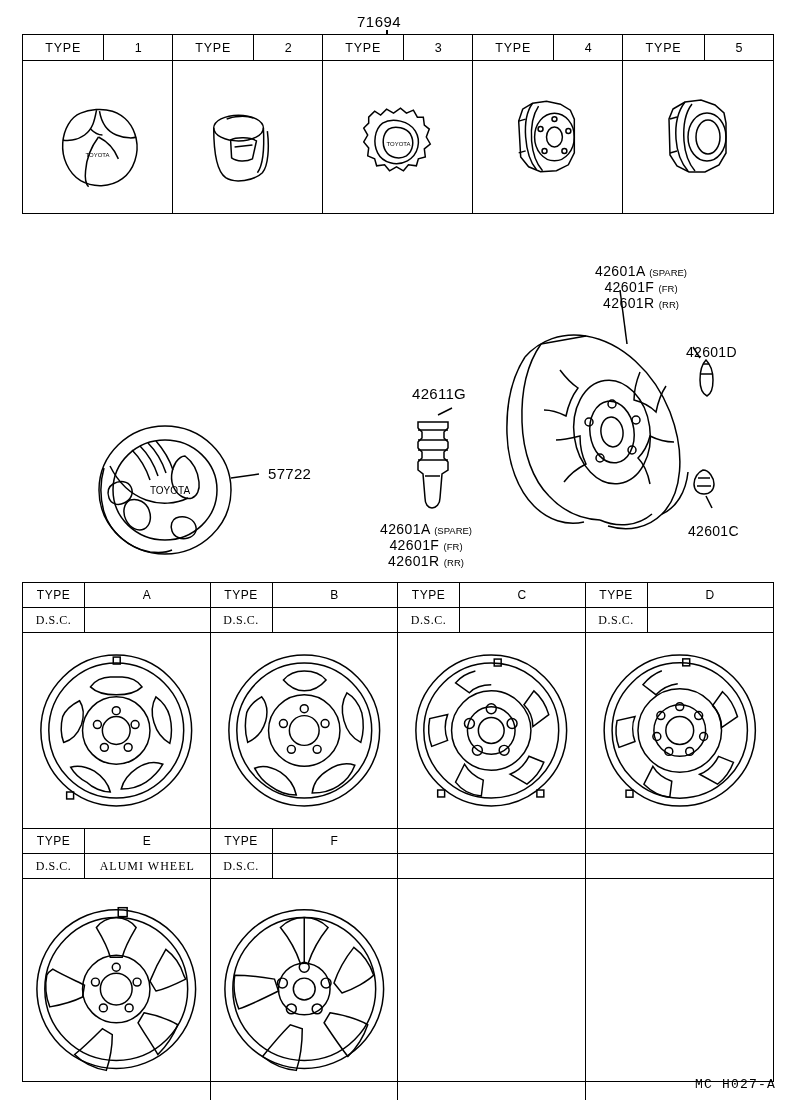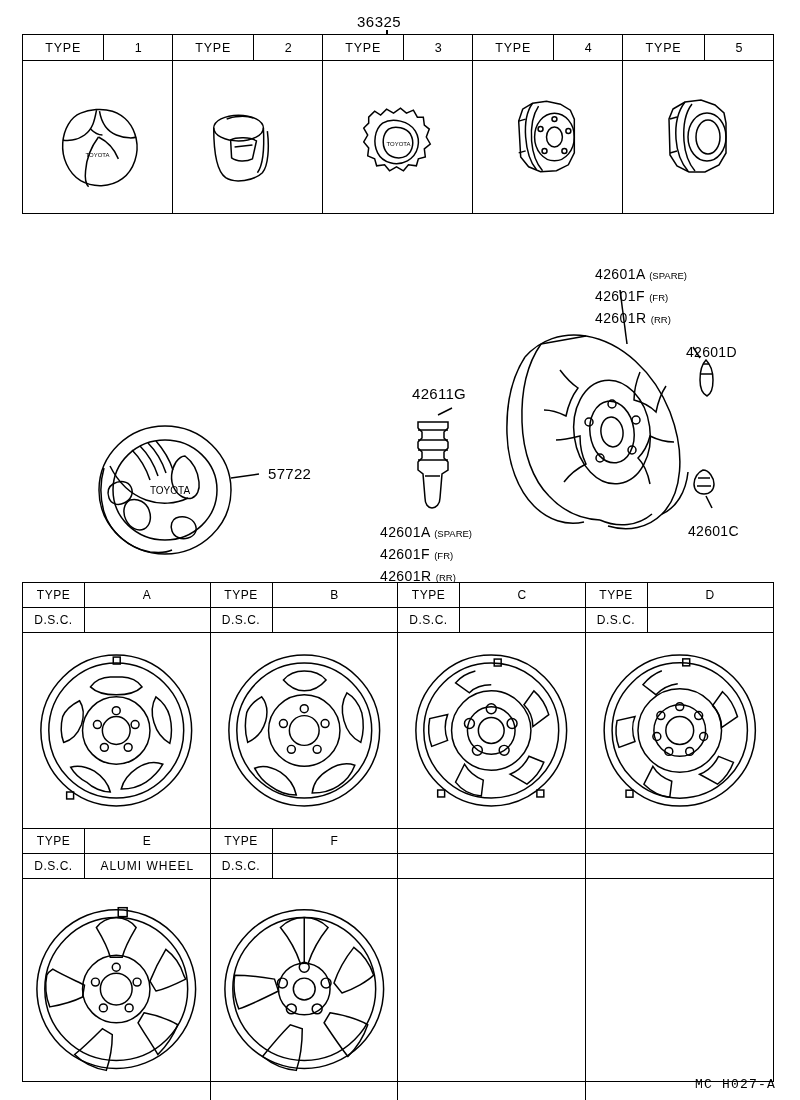--- a/index.html
+++ b/index.html
@@ -83,21 +83,21 @@
   
   #bot-table {
     left: 22px; top: 582px;
     width: 752px; height: 500px;
   }
   #bot-table .band {
     display: flex;
     box-sizing: border-box;
   }
   #bot-table .band.h1 { height: 25px; border-bottom: 1.4px solid #000; }
-  #bot-table .band.h2 { height: 25px; border-bottom: 1.4px solid #000; }
+  #bot-table .band.h2 { height: 25px; border-bottom: 1.4px solid #000; font-family: Liberation Serif, serif; }
   #bot-table .band.art { height: 196px; border-bottom: 1.6px solid #000; }
   #bot-table .band.art2 { height: 229px; }
   #bot-table .q {
     box-sizing: border-box;
     border-right: 1.4px solid #000;
     display: flex;
     position: relative;
   }
   #bot-table .q:last-child { border-right: none; }
   #bot-table .q .k {
@@ -112,38 +112,38 @@
     display: flex; align-items: center; justify-content: center;
     font-size: 12px; letter-spacing: 1px;
   }
   #bot-table .art .q, #bot-table .art2 .q {
     align-items: center; justify-content: center;
   }
   .svgwrap { width: 100%; height: 100%; display:block; }
 
   
   .leadblk { position: absolute; white-space: nowrap; }
-  .leadblk div { font-size: 14px; letter-spacing: 0.4px; line-height: 21px; }
+  .leadblk div { font-size: 14px; letter-spacing: 0.4px; line-height: 15px; text-align: center; }
   .leadblk .suf { font-size: 9.5px; letter-spacing: 0; }
 
   #footer {
     position: absolute;
     right: 24px; bottom: 8px;
     font-size: 13px;
     letter-spacing: 1.2px;
     font-family: "Liberation Mono", monospace;
   }
   .tick { position: absolute; background: #000; }
 </style>
 </head>
 <body>
 
 <div class="page">
 
-  <div class="lbl big" style="left:357px; top:13px;">36325</div>
+  <div class="lbl big" style="left:357px; top:13px;">71694</div>
   <div class="tick" style="left:386px; top:30px; width:1.5px; height:5px;"></div>
 
   <div class="tbl" id="top-table">
     <div class="hdr row">
       <div class="seg" style="width:20%;">
         <div class="t">TYPE</div>
         <div class="n">1</div>
       </div>
       <div class="seg" style="width:20%;">
         <div class="t">TYPE</div>

